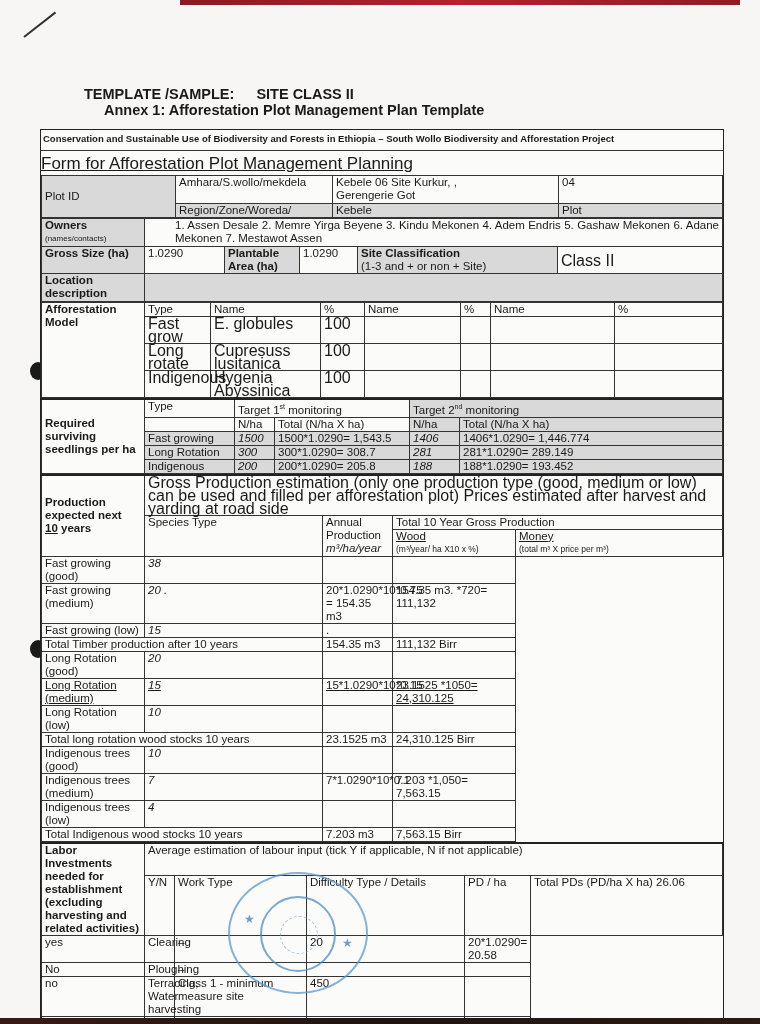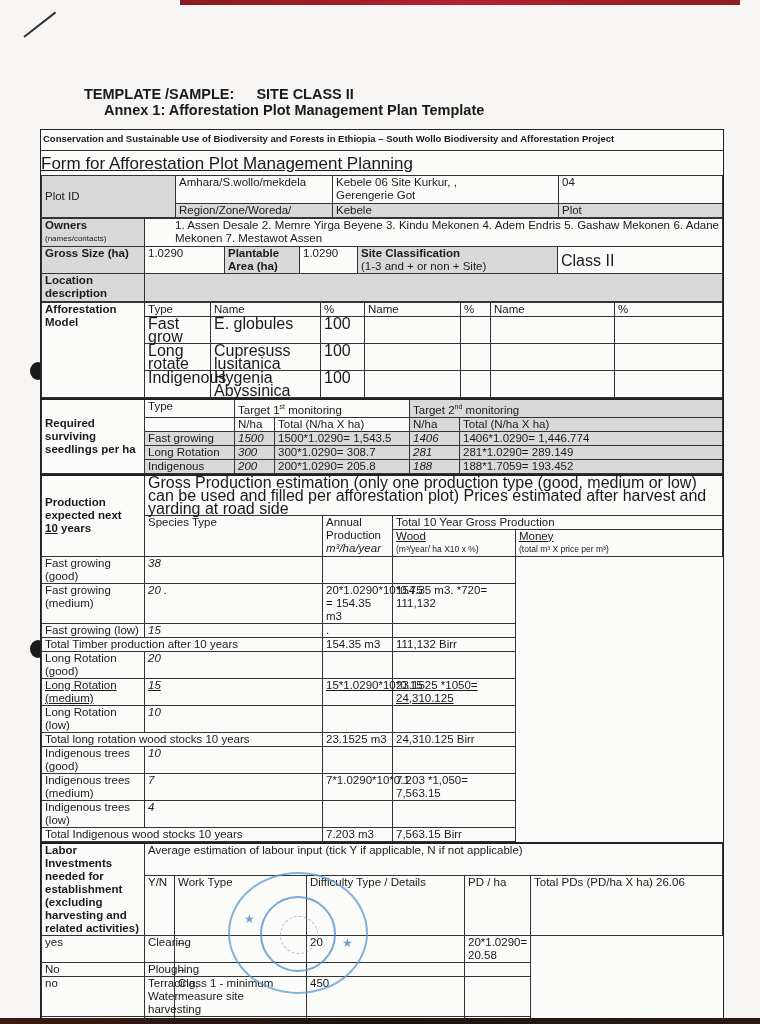--- a/index.html
+++ b/index.html
@@ -207,21 +207,21 @@
       <td class="c i gray">300</td>
       <td class="c gray">300*1.0290= 308.7</td>
       <td class="c i gray">281</td>
       <td class="c gray">281*1.0290= 289.149</td>
     </tr>
     <tr style="height:13px">
       <td class="gray">Indigenous</td>
       <td class="c i gray">200</td>
       <td class="c gray">200*1.0290= 205.8</td>
       <td class="c i gray">188</td>
-      <td class="c gray">188*1.7059= 193.452</td>
+      <td class="c gray">188*1.0290= 193.452</td>
     </tr>
   </tbody>
     </table>
 
   <table style="border-top:2px solid #222">
     <colgroup>
         <col style="width:103px">
         <col style="width:178px">
         <col style="width:70px">
         <col style="width:123px">

